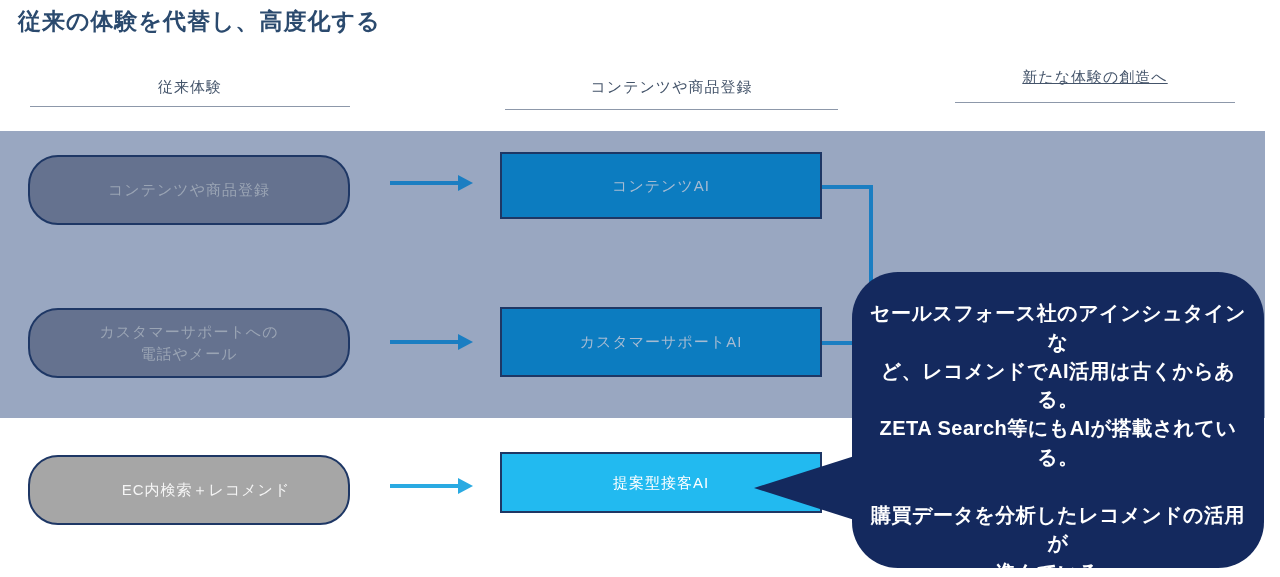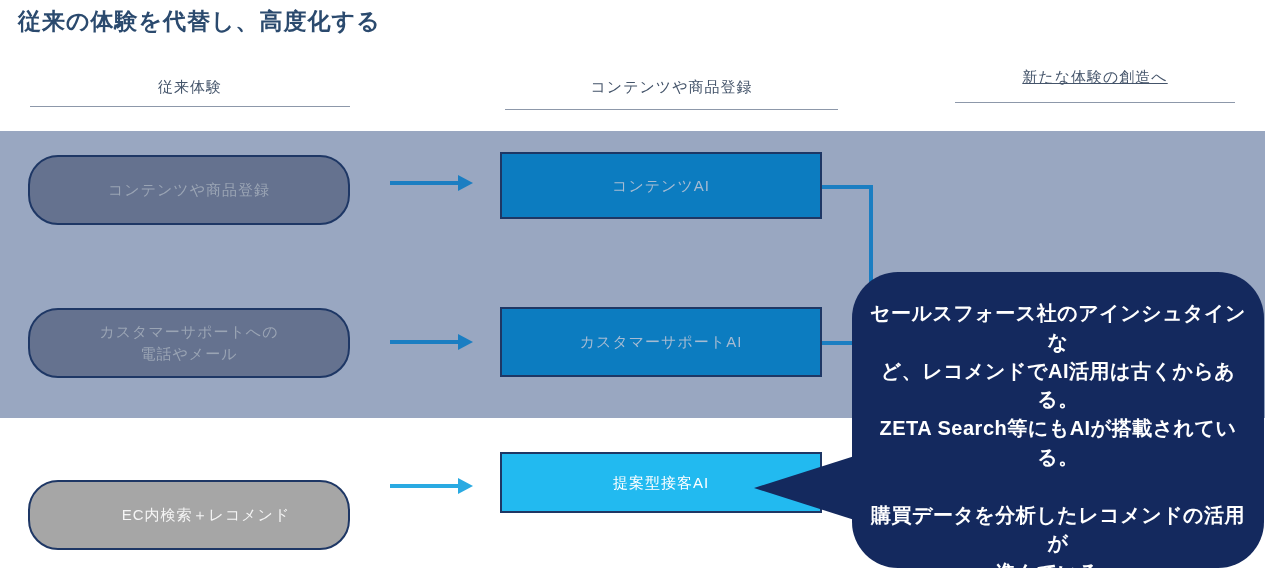--- a/index.html
+++ b/index.html
@@ -79,21 +79,21 @@
 <div class="abs box ai-blue box-mid" style="top:152px;">コンテンツAI</div>
 
 <div class="abs box legacy-dim box-left" style="top:308px;">カスタマーサポートへの
 電話やメール</div>
 <div class="abs arrow arrow-blue" style="left:390px;top:334px;">
     <span class="shaft"></span>
     <span class="head"></span>
   </div>
 <div class="abs box ai-blue box-mid" style="top:307px;height:70px;">カスタマーサポートAI</div>
 
-<div class="abs box legacy-gray box-left" style="top:480px;padding-left:34px;">EC内検索＋レコメンド</div>
+<div class="abs box legacy-gray box-left" style="top:455px;padding-left:34px;">EC内検索＋レコメンド</div>
 <div class="abs arrow arrow-cyan" style="left:390px;top:478px;">
     <span class="shaft"></span>
     <span class="head"></span>
   </div>
 <div class="abs box ai-cyan box-mid" style="top:452px;height:61px;">提案型接客AI</div>
 
 <div class="abs conn" style="left:822px;top:185px;width:51px;height:4px;"></div>
 <div class="abs conn" style="left:869px;top:185px;width:4px;height:115px;"></div>
 <div class="abs conn" style="left:822px;top:341px;width:40px;height:4px;"></div>
 

